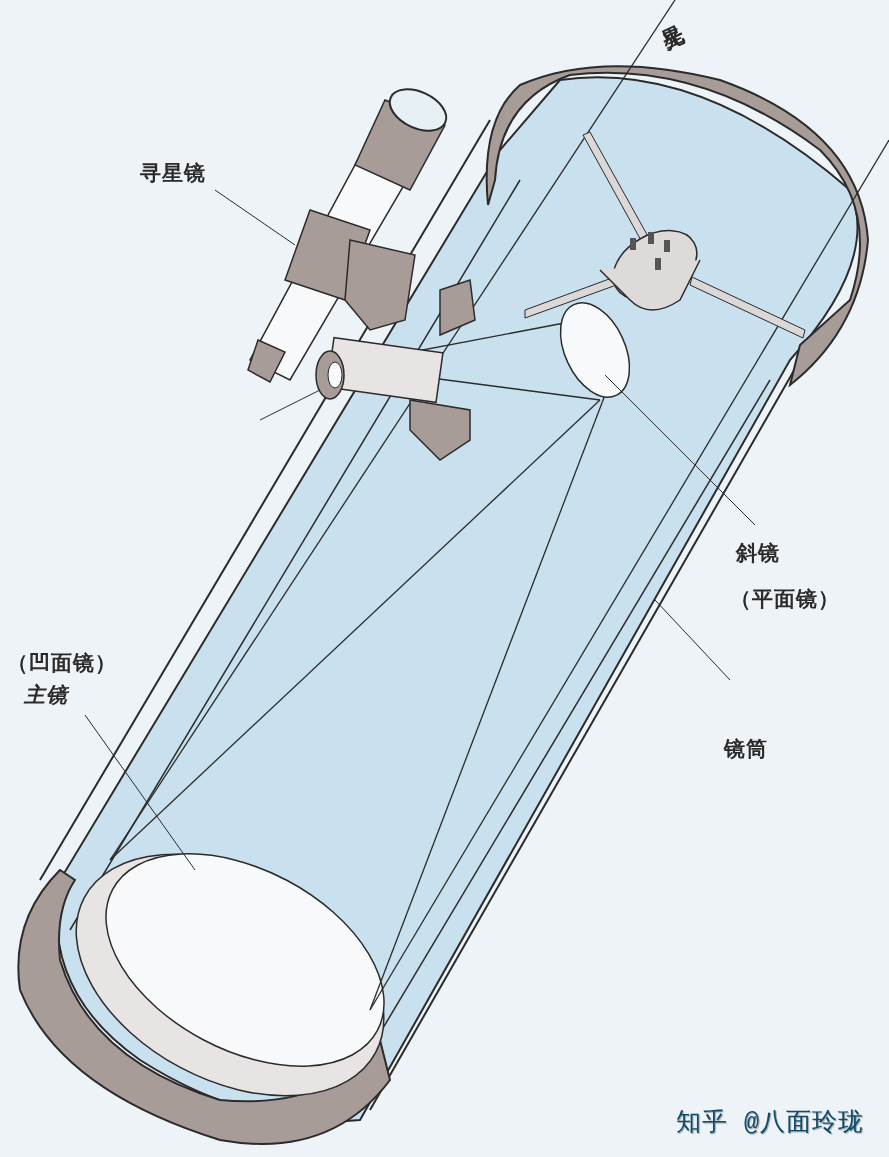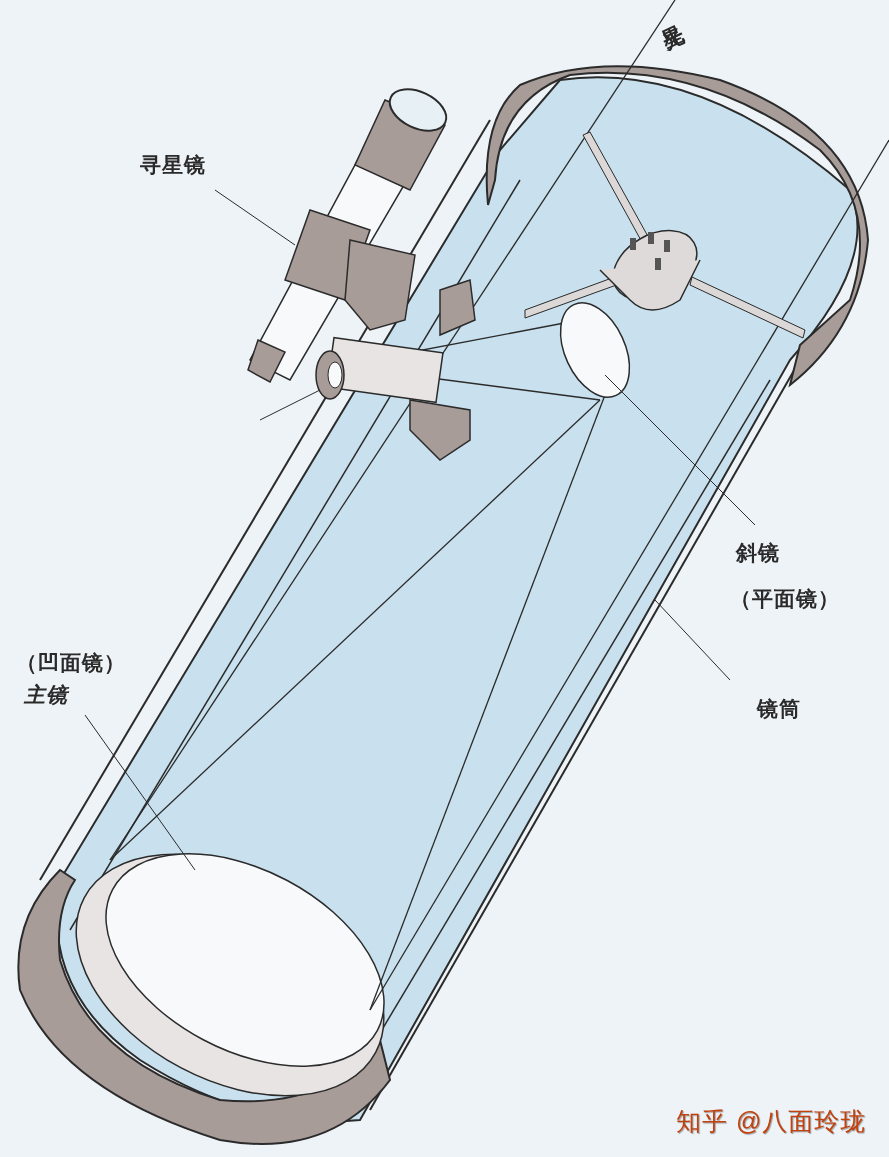--- a/index.html
+++ b/index.html
@@ -10,23 +10,23 @@
       position: relative;
     }
     #diagram { position: absolute; left: 0; top: 0; width: 889px; height: 1157px; }
     .label {
       position: absolute; color: #2a2a2a; font-size: 21px; font-weight: bold;
       letter-spacing: 1px; line-height: 1.3; white-space: nowrap;
       font-family: "DejaVu Sans", sans-serif;
     }
     .label-vertical { writing-mode: vertical-rl; transform: rotate(-25deg); transform-origin: left top; }
     .watermark {
-      position: absolute; color: #c2410c; font-size: 25px; letter-spacing: 1px;
+      position: absolute; color: #0c4a6e; font-size: 25px; letter-spacing: 1px;
       text-shadow: 1px 1px 1px rgba(0,0,0,0.35);
-      font-family: Liberation Sans, sans-serif;
+      font-family: Liberation Mono, monospace;
       text-align: center;
     }
   </style>
 </head>
 <body>
 
 <svg id="diagram" viewBox="0 0 889 1157" xmlns="http://www.w3.org/2000/svg">
 
   <g>
     <path d="M560,80 Q700,60 850,190 Q880,260 790,360 L360,1120 Q250,1130 140,1060 Q40,990 60,880 L500,150 Z" fill="#c9e1ee" stroke="#2b2b2b" stroke-width="2"></path>
@@ -95,19 +95,19 @@
   <g stroke="#2b2b2b" stroke-width="1" fill="none">
     <line x1="215" y1="190" x2="295" y2="245"></line>
     <line x1="605" y1="375" x2="755" y2="525"></line>
     <line x1="85" y1="715" x2="195" y2="870"></line>
     <line x1="655" y1="600" x2="730" y2="680"></line>
     <line x1="260" y1="420" x2="320" y2="390"></line>
   </g>
 </svg>
 
 <div class="label label-vertical" style="left:648px; top:18px;">星光</div>
-<div class="label" style="left:140px; top:152px;">寻星镜</div>
+<div class="label" style="left:140px; top:160px;">寻星镜</div>
 <div class="label" style="left:736px; top:540px;">斜镜</div>
 <div class="label" style="left:730px; top:586px;">（平面镜）</div>
-<div class="label" style="left:16px; top:650px;">（凹面镜）</div>
+<div class="label" style="left:7px; top:650px;">（凹面镜）</div>
 <div class="label" style="left:24px; top:682px;font-style:italic;">主镜</div>
-<div class="label" style="left:724px; top:696px;margin-left:33px;">镜筒</div>
+<div class="label" style="left:724px; top:736px;">镜筒</div>
 <div class="watermark" style="left:676px; top:1105px;">知乎 @八面玲珑</div>
 
 </body></html>

